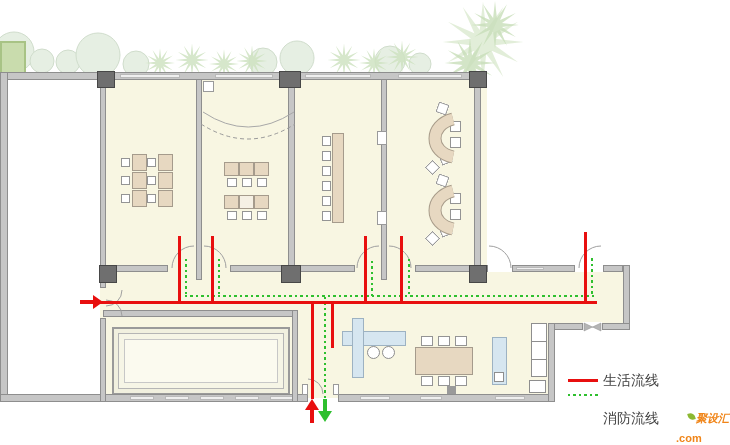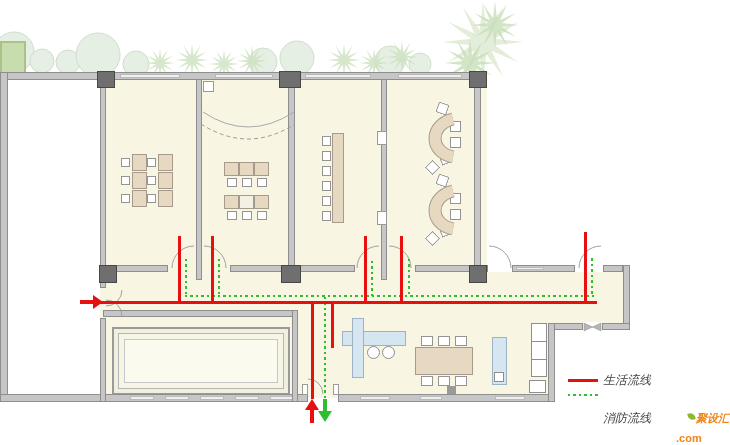--- a/index.html
+++ b/index.html
@@ -13,21 +13,21 @@
   .niche{background:#fff;box-shadow:inset 0 0 0 1px #9a9a9a;}
   .desk{background:#e7d8c1;box-shadow:inset 0 0 0 1px #a59b8c;}
   .chair{background:#fff;box-shadow:inset 0 0 0 1px #949494;}
   .stool{background:#fff;border:1px solid #8d8d8d;border-radius:50%;}
   .blue{background:#d6e6f0;box-shadow:inset 0 0 0 1px #9db2c2;}
   .cab{background:#fff;box-shadow:inset 0 0 0 1px #8e8e8e;}
   .rl{background:#e80f0f;}
   .gdv{width:2px;background-image:repeating-linear-gradient(to bottom,#2ebf2e 0 2.5px,transparent 2.5px 5.5px);}
   .gdh{height:2px;background-image:repeating-linear-gradient(to right,#2ebf2e 0 2.5px,transparent 2.5px 5.5px);}
   .jamb{background:#fff;box-shadow:inset 0 0 0 1px #9a9a9a;}
-  .legend-label{font-size:12px;color:#444;line-height:8px;white-space:nowrap;font-style:italic;}
+  .legend-label{font-size:14px;color:#444;line-height:8px;white-space:nowrap;}
   #logo{left:620px;top:411px;width:110px;height:34px;}
   .logo-word{position:absolute;left:0;top:4px;font-size:23px;font-weight:bold;letter-spacing:-1px;color:#8cb832;}
   .logo-j{color:#f08519;}
   .logo-com{position:absolute;left:56px;top:21px;font-size:11px;font-weight:bold;color:#f08519;}
   .logo-cn{position:absolute;left:76px;top:0;font-size:11px;font-weight:bold;color:#f08519;white-space:nowrap;font-style:italic;}
   .leaf-icon{position:absolute;left:68px;top:2px;width:7px;height:7px;background:#8cb832;
              border-radius:0 70% 0 70%;transform:rotate(-15deg);}
   svg{display:block;}
 </style>
 </head>

